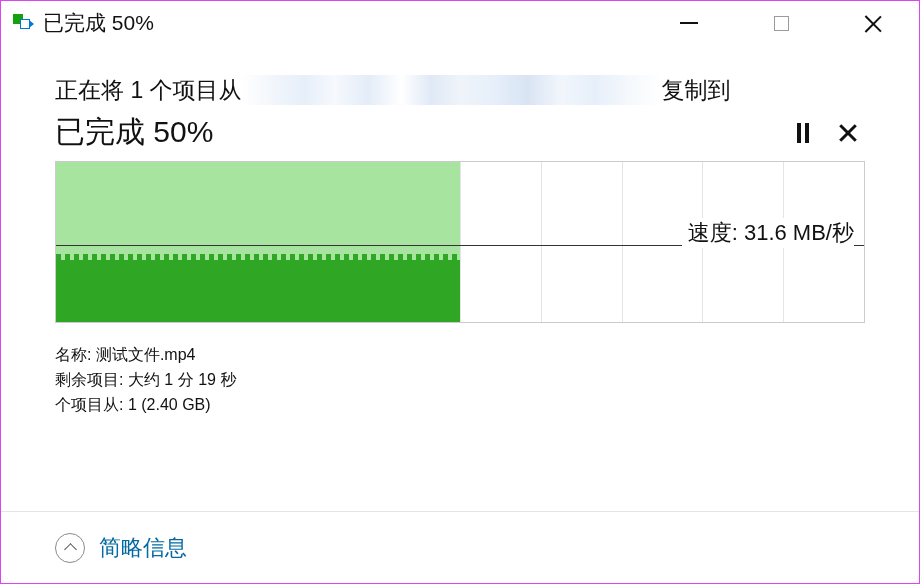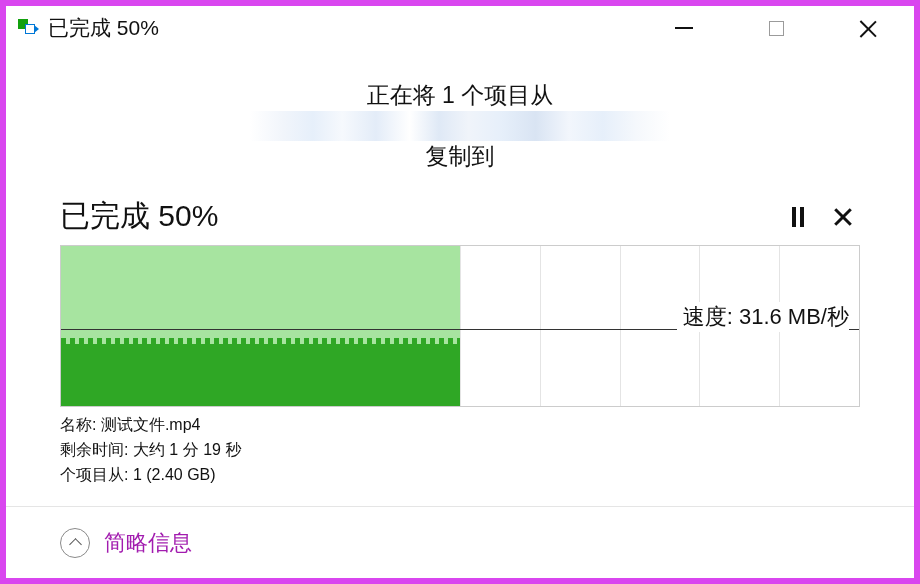--- a/index.html
+++ b/index.html
@@ -10,21 +10,21 @@
     body {
       font-family: "Microsoft YaHei", "Segoe UI", sans-serif;
       background: #fff;
       width: 920px;
       height: 584px;
       overflow: hidden;
     }
     .window {
       width: 920px;
       height: 584px;
-      border: 6px solid #d946ef;
+      border: 1px solid #d946ef;
       background: #fff;
       display: flex;
       flex-direction: column;
     }
     .titlebar {
       height: 44px;
       display: flex;
       align-items: center;
       padding-left: 12px;
     }
@@ -89,25 +89,24 @@
     .x-shape::before { transform: translateX(-50%) rotate(45deg); }
     .x-shape::after  { transform: translateX(-50%) rotate(-45deg); }
 
     .content {
       flex: 1;
       padding: 30px 54px 0 54px;
     }
     .header-line {
       font-size: 23px;
       color: #111;
-      margin-bottom: 24px;
-      display: flex;
-      align-items: center;
+      margin-bottom: 6px;
+      display: flex;
+      align-items: flex-start;
       white-space: nowrap;
-      flex-direction: column;
     }
     .dest-link { color: #0067c0; }
     .blur-strip {
       display: inline-block;
       width: 420px;
       height: 30px;
       background: linear-gradient(90deg,
         #fff 0%, #f1f5fb 8%, #e6effa 15%, #f6f9fd 22%,
         #e3ecf8 30%, #fff 38%, #dfe9f6 45%, #f0f4fa 52%,
         #e6effa 60%, #d9e4f3 68%, #f2f6fc 76%, #e6effa 84%,
@@ -146,21 +145,21 @@
       width: 3px; height: 22px; background: #111;
     }
     .cancel-x::before { transform: translateX(-50%) rotate(45deg); }
     .cancel-x::after  { transform: translateX(-50%) rotate(-45deg); }
 
     .chart-area {
       position: relative;
       width: 100%;
       height: 162px;
       background: #fff;
-      margin-bottom: 6px;
+      margin-bottom: 20px;
       border: 1px solid #ccc;
       overflow: hidden;
     }
     .chart-upper {
       position: absolute;
       top: 0; left: 0;
       height: 95px;
       background: #a7e4a0;
     }
     .chart-lower {
@@ -224,21 +223,21 @@
     }
     .chevron-up {
       width: 9px; height: 9px;
       border-left: 1.5px solid #555;
       border-top: 1.5px solid #555;
       transform: rotate(45deg);
       margin-top: 4px;
     }
     .footer-label {
       font-size: 22px;
-      color: #a21caf;
+      color: #0369a1;
       font-family: Liberation Serif, serif;
     }
   </style>
 </head>
 <body>
 
 <div class="window">
   <div class="titlebar">
     <div class="titlebar-icon">
       <div class="sq1"></div>
@@ -292,21 +291,21 @@
       <div class="chart-jagged" id="chart-jagged" style="width: 50%;"></div>
       <div class="chart-mid-h"></div>
       <div class="chart-speed">速度: 31.6 MB/秒</div>
     </div>
 
     <div class="detail-line">
       <span>名称:</span>
       <span>测试文件.mp4</span>
     </div>
     <div class="detail-line">
-      <span>剩余时间:</span>
+      <span>剩余项目:</span>
       <span>大约 1 分 19 秒</span>
     </div>
     <div class="detail-line">
       <span>个项目从:</span>
       <span>1 (2.40 GB)</span>
     </div>
   </div>
 
   <div class="footer">
     <div class="chevron-circle">

